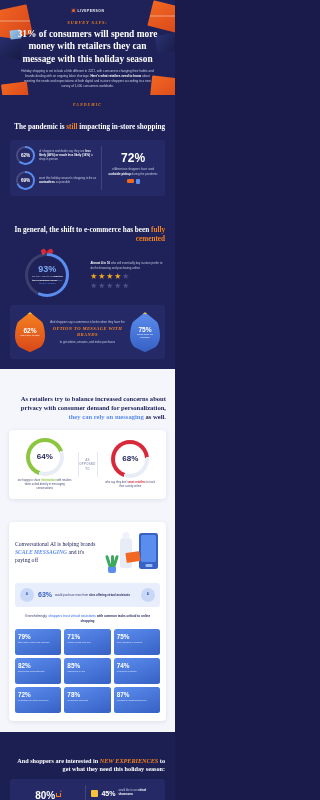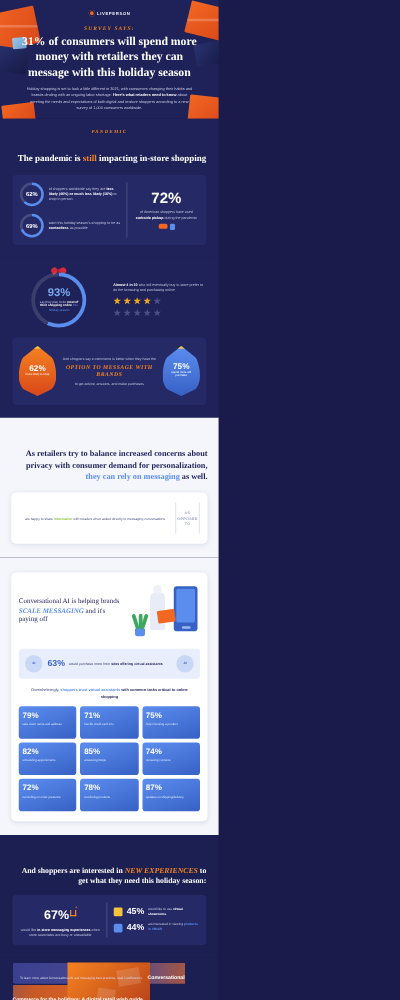--- a/index.html
+++ b/index.html
@@ -291,20 +291,23 @@
         </p>
         <div class="icons-row">
           <span class="mini-car"></span>
           <span class="mini-bag"></span>
         </div>
       </div>
     </div>
   </section>
 
   <section class="sec sec-dark" style="padding-top:4px;">
+    <h2 class="sec-title">
+      <span>In general, the shift to e-commerce has been </span><span class="hl">fully cemented</span>
+    </h2>
 
     <div class="donut-wrap">
       <div class="donut-col">
         <div class="bow">
             <i></i>
             <b></b>
             <i></i>
           </div>
         <div class="donut">
           <div class="donut-inner">
@@ -359,27 +362,38 @@
   </section>
 
   <section class="sec-light">
     <h2 class="sec-title">
       <span>As retailers try to balance increased concerns about privacy with consumer demand for personalization, </span><span class="hl-b">they can rely on messaging</span><span> as well.</span>
     </h2>
 
     <div class="card">
       <div class="gauges">
         <div class="gauge-col">
+          <div class="gauge green">
+            <span class="n">64%</span>
+          </div>
           <p>
             <span>are happy to share </span><span class="g">information</span><span> with retailers when asked directly in messaging conversations</span>
           </p>
         </div>
 
         <div class="vs">AS OPPOSED TO</div>
 
+        <div class="gauge-col">
+          <div class="gauge red">
+            <span class="n">68%</span>
+          </div>
+          <p>
+            <span>who say they don't </span><span class="r">want retailers</span><span> to track their activity online</span>
+          </p>
+        </div>
       </div>
     </div>
   </section>
 
   <section class="sec-light" style="padding-top:4px;">
     <div class="card">
 
       <div class="ai-head">
         <div class="txt">
           <span>Conversational AI is helping brands </span><span class="em">SCALE MESSAGING</span><span> and it's paying off</span>
@@ -453,21 +467,21 @@
     </div>
   </section>
 
   <section class="nx">
     <h2 class="sec-title">
       <span>And shoppers are interested in </span><span class="hl">NEW EXPERIENCES</span><span> to get what they need this holiday season:</span>
     </h2>
 
     <div class="nx-panel">
       <div class="nx-l">
-        <span class="n">67%</span><span class="cart-ico"></span>
+        <span class="n">80%</span><span class="cart-ico"></span>
         <p>
           <span>would like </span><b>in-store messaging experiences</b><span> when store associates are busy or unavailable</span>
         </p>
       </div>
 
       <div class="nx-r">
         <div class="nx-row">
           <span class="ico ico-store"></span>
           <span class="n">45%</span>
           <p>

